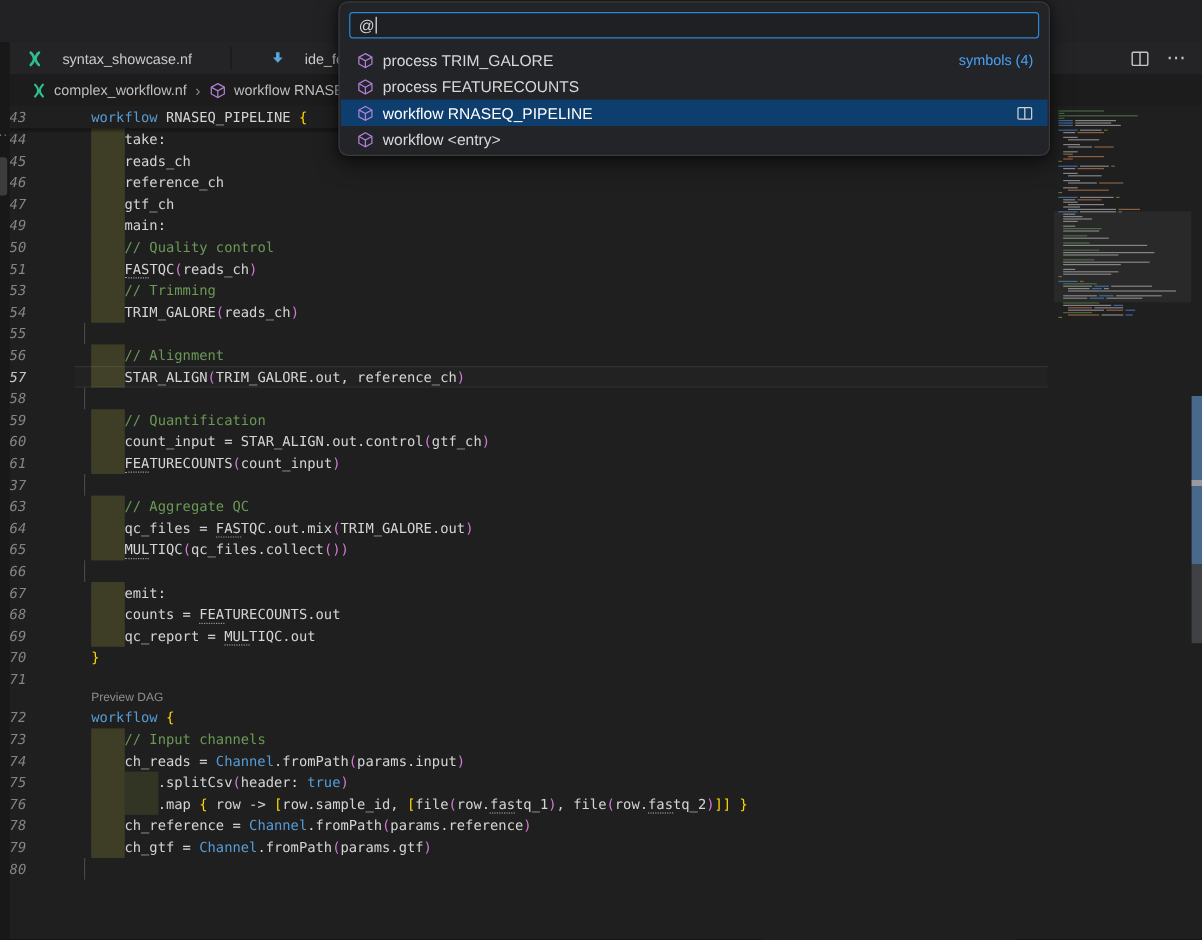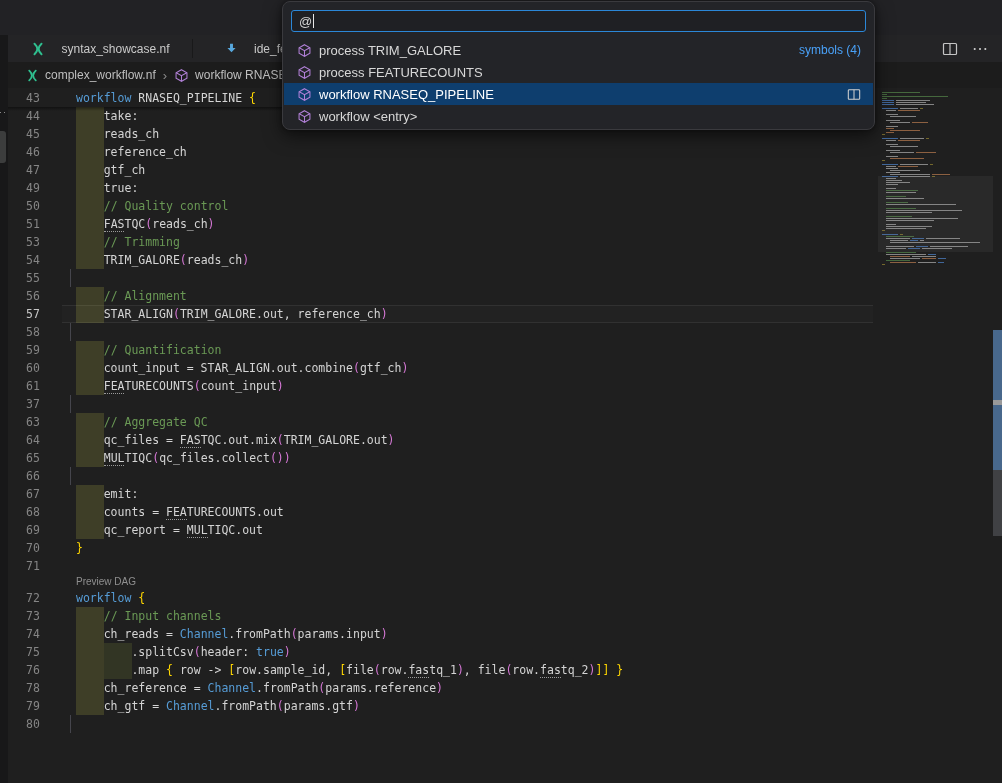--- a/index.html
+++ b/index.html
@@ -2,39 +2,39 @@
 <html style="--accent: #2b87d8; --sel: #0e3e6e; --link: #49a1f8; --kw: #569CD6; --tx: #D4D4D4; --cm: #6A9955; --br: #FFD700; --pa: #D678D6; --nextflow_green: #2fbf8f; --symbol_purple: #B180D7;"><head>
 <meta charset="utf-8">
 <style>
   html,body{margin:0;padding:0;background:#111;}
   #app{position:relative;width:1002px;height:783px;overflow:hidden;
        background:#1f1f1f;font-family:"Liberation Sans",sans-serif;
        -webkit-font-smoothing:antialiased;}
   
   #topbar{position:absolute;left:0;top:0;width:1002px;height:35px;background:#222225;}
   #tabbar{position:absolute;left:8px;top:35px;width:994px;height:27px;background:#242426;display:flex;align-items:stretch;}
-  .tab{display:flex;align-items:center;gap:16px;padding:0 14px;font-size:12px;color:#cacaca;position:relative;justify-content:center;}
+  .tab{display:flex;align-items:center;gap:16px;padding:0 14px;font-size:12px;color:#cacaca;position:relative;}
   .tab .sep{position:absolute;right:0;top:4px;bottom:4px;width:1px;background:#19191a;}
   .tab-1{width:185px;box-sizing:border-box;}
   .tab-2{padding-left:32px;}
   #tab-actions{margin-left:auto;display:flex;align-items:center;gap:14px;padding-right:14px;color:#c5c5c5;}
   #breadcrumbs{position:absolute;left:8px;top:62px;width:994px;height:26px;background:#1c1c1c;
       display:flex;align-items:center;gap:6px;padding-left:18px;box-sizing:border-box;
       font-size:12px;color:#bfbfbf;white-space:nowrap;}
   .crumb-chev{color:#8a8a8a;font-size:13px;margin:0 1px;}
   
   #sliver{position:absolute;left:0;top:35px;width:8px;bottom:0;background:#181819;overflow:hidden;z-index:5;}
   #sliver .dots{position:absolute;left:-1px;top:72px;color:#9a9a9a;font-size:9px;letter-spacing:1px;}
   #sliver .blockette{position:absolute;left:-3px;top:96px;width:9px;height:32px;background:#3c3d3d;border-radius:3px;}
   
   #editor{position:absolute;left:8px;top:88px;right:124px;bottom:0;overflow:hidden;background:#1f1f1f;}
   #code{position:absolute;left:0;top:1px;width:865px;}
   .crow{display:flex;height:18px;position:relative;}
-  .ln{flex:none;width:50px;text-align:center;color:#858585;
-      font-family:"DejaVu Sans Mono",monospace;font-size:11.5px;line-height:18px;}
+  .ln{flex:none;width:50px;text-align:left;color:#858585;
+      font-family:"DejaVu Sans Mono",monospace;font-size:11.5px;line-height:18px;font-style:italic;}
   .lc{position:relative;flex:1;margin-left:18px;height:18px;}
   .cl{margin:0;position:relative;z-index:2;font-family:"DejaVu Sans Mono",monospace;
       font-size:11.5px;line-height:18px;white-space:pre;}
   .band{position:absolute;top:0;bottom:0;width:28px;z-index:1;}
   .b1{left:0;background:rgba(255,255,90,0.14);}
   .b2{left:28px;background:rgba(230,255,90,0.10);}
   .bd{left:0;background:rgba(255,255,90,0.05);}
   .guide{position:absolute;left:-6px;top:0;bottom:0;width:1px;background:#45454c;}
   .cur .ln{color:#c6c6c6;}
   .cur::after{content:'';position:absolute;left:54px;right:0;top:0;bottom:0;
@@ -155,21 +155,21 @@
           <span class="ln">47</span>
           <div class="lc">
             <i class="band b1"></i>
             <pre class="cl"><span class="c-tx">    gtf_ch</span></pre>
           </div>
         </div>
         <div class="crow">
           <span class="ln">49</span>
           <div class="lc">
             <i class="band b1"></i>
-            <pre class="cl"><span class="c-tx">    true:</span></pre>
+            <pre class="cl"><span class="c-tx">    main:</span></pre>
           </div>
         </div>
         <div class="crow">
           <span class="ln">50</span>
           <div class="lc">
             <i class="band b1"></i>
             <pre class="cl"><span class="c-tx">    </span><span class="c-cm">// Quality control</span></pre>
           </div>
         </div>
         <div class="crow">
@@ -225,21 +225,21 @@
           <span class="ln">59</span>
           <div class="lc">
             <i class="band b1"></i>
             <pre class="cl"><span class="c-tx">    </span><span class="c-cm">// Quantification</span></pre>
           </div>
         </div>
         <div class="crow">
           <span class="ln">60</span>
           <div class="lc">
             <i class="band b1"></i>
-            <pre class="cl"><span class="c-tx">    count_input = STAR_ALIGN.out.combine</span><span class="c-pa">(</span><span class="c-tx">gtf_ch</span><span class="c-pa">)</span></pre>
+            <pre class="cl"><span class="c-tx">    count_input = STAR_ALIGN.out.control</span><span class="c-pa">(</span><span class="c-tx">gtf_ch</span><span class="c-pa">)</span></pre>
           </div>
         </div>
         <div class="crow">
           <span class="ln">61</span>
           <div class="lc">
             <i class="band b1"></i>
             <pre class="cl"><span class="c-tx">    </span><span class="c-tx hint">FEA</span><span class="c-tx">TURECOUNTS</span><span class="c-pa">(</span><span class="c-tx">count_input</span><span class="c-pa">)</span></pre>
           </div>
         </div>
         <div class="crow">

